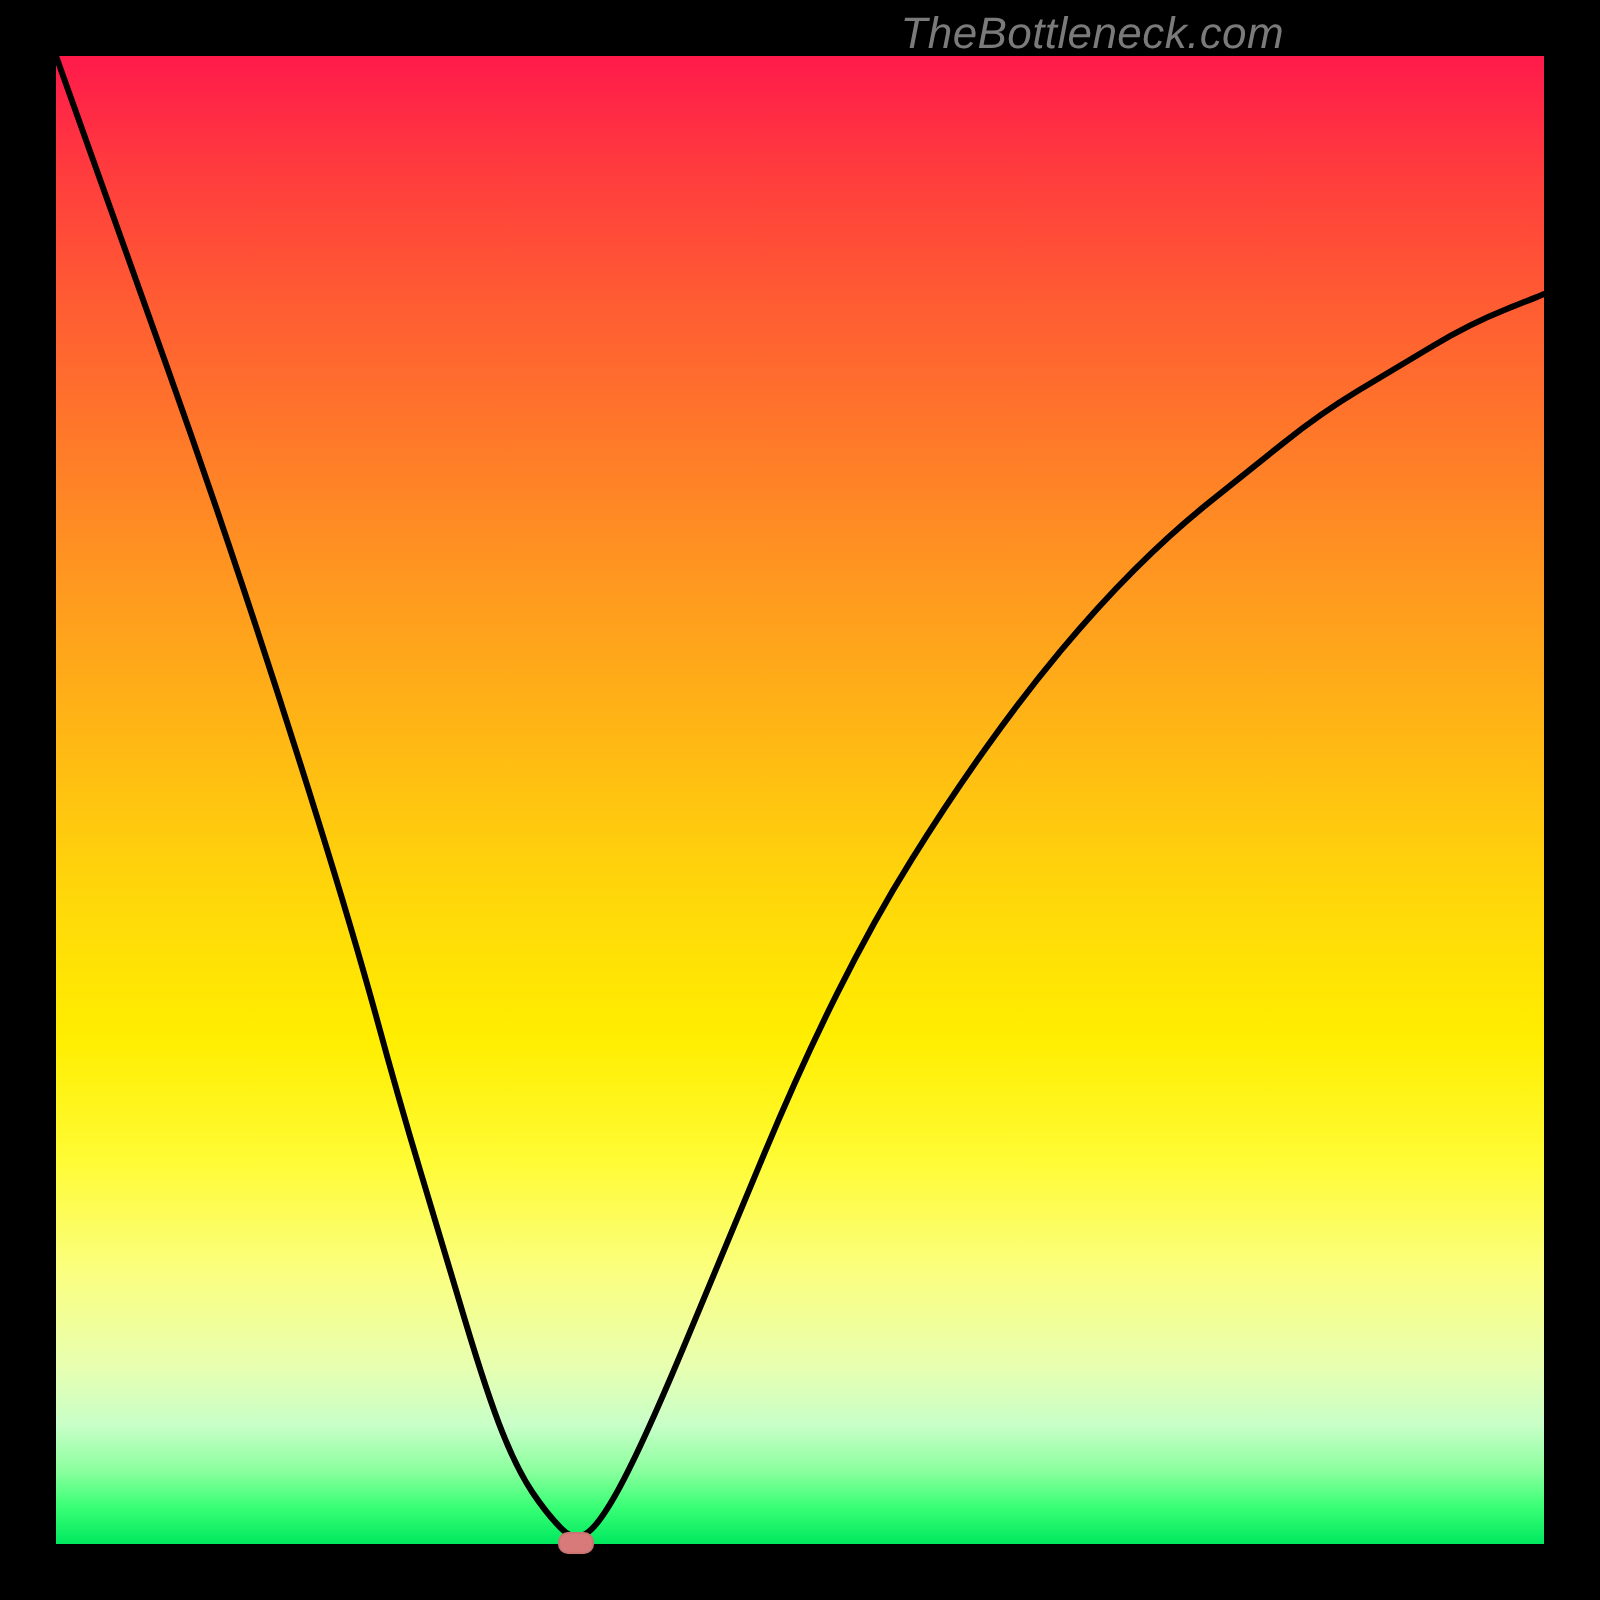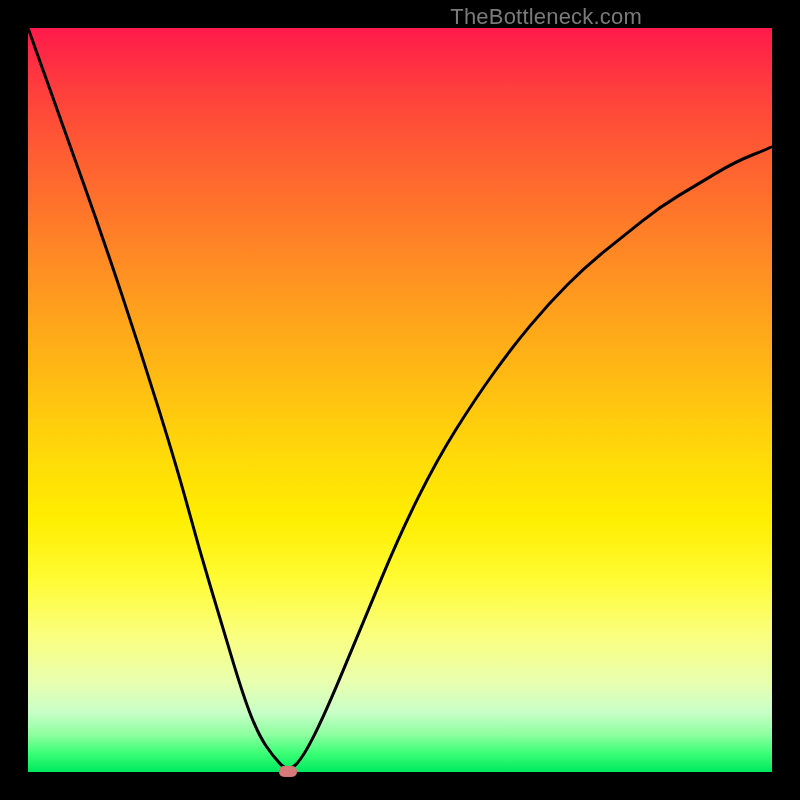--- a/index.html
+++ b/index.html
@@ -11,20 +11,21 @@
     overflow: hidden;
     font-family: Arial, Helvetica, sans-serif;
   }
   .frame {
     position: absolute;
     left: 0;
     top: 0;
     width: 656px;
     height: 800px;
     background: #000;
+    font-style: italic;
   }
   .plot {
     position: absolute;
     left: 28px;
     top: 28px;
     width: 744px;
     height: 744px;
     background: linear-gradient(to bottom,
       #ff1a4b 0%,
       #ff3d3d 8%,

